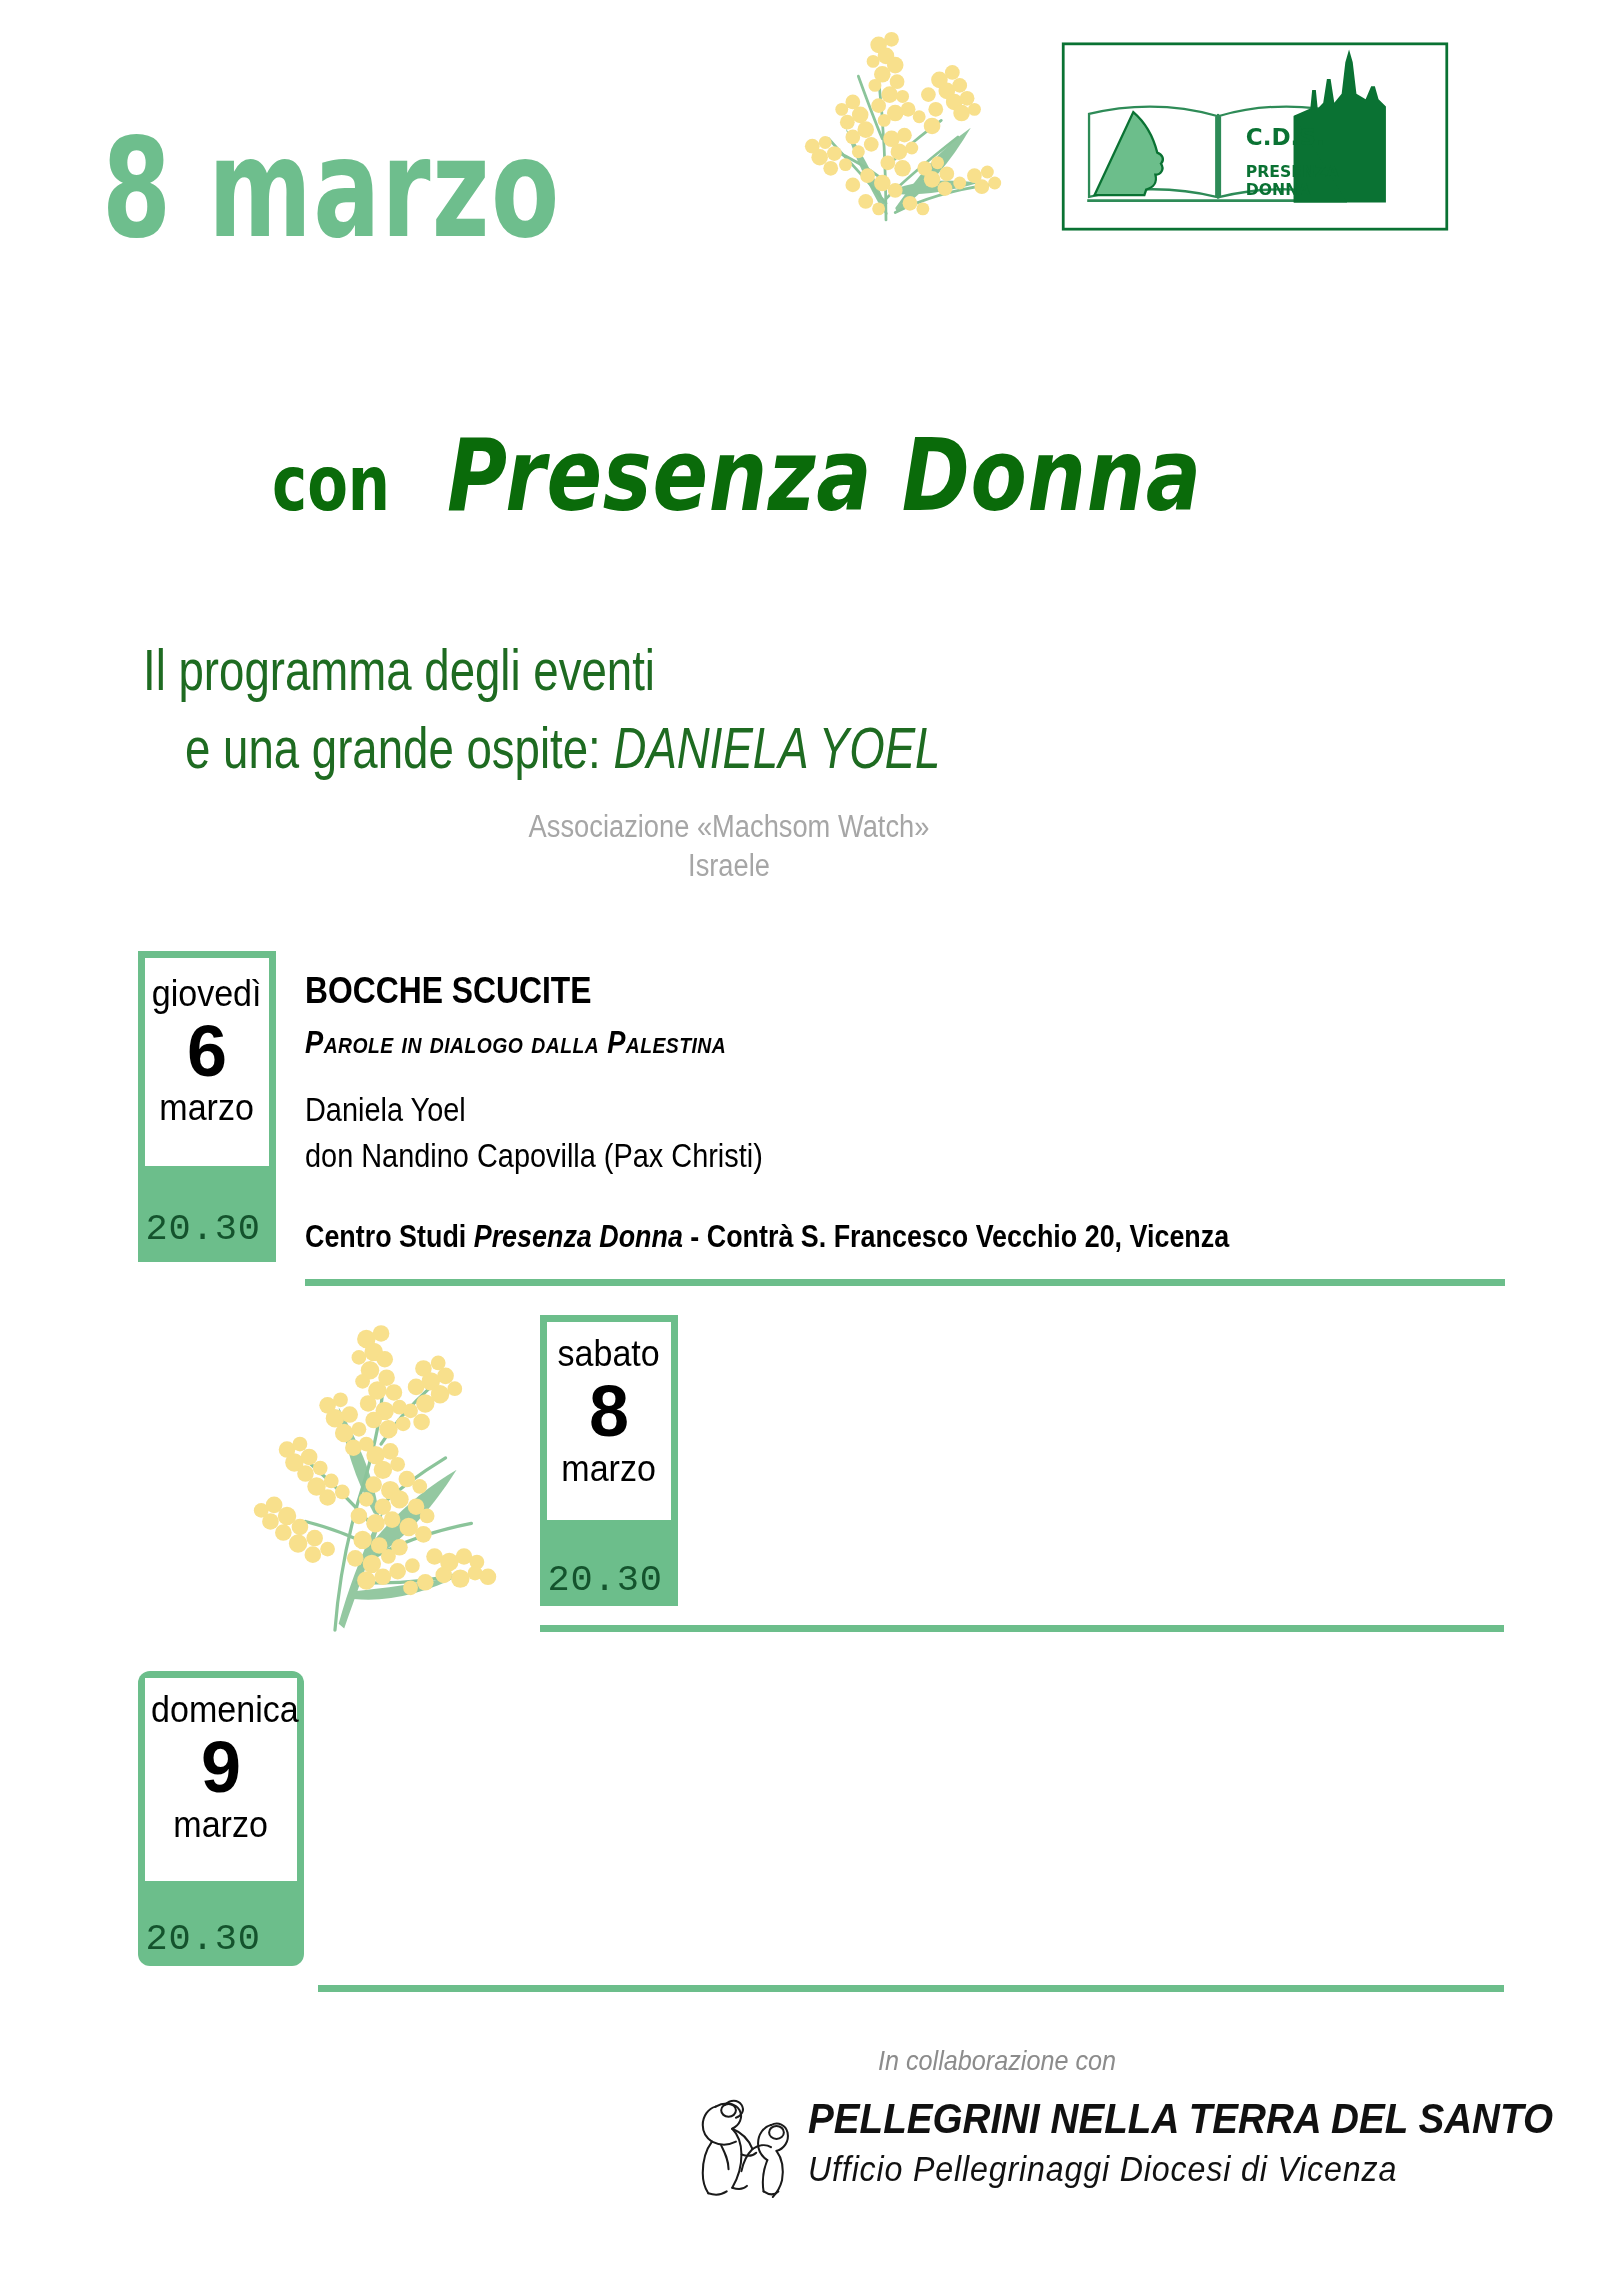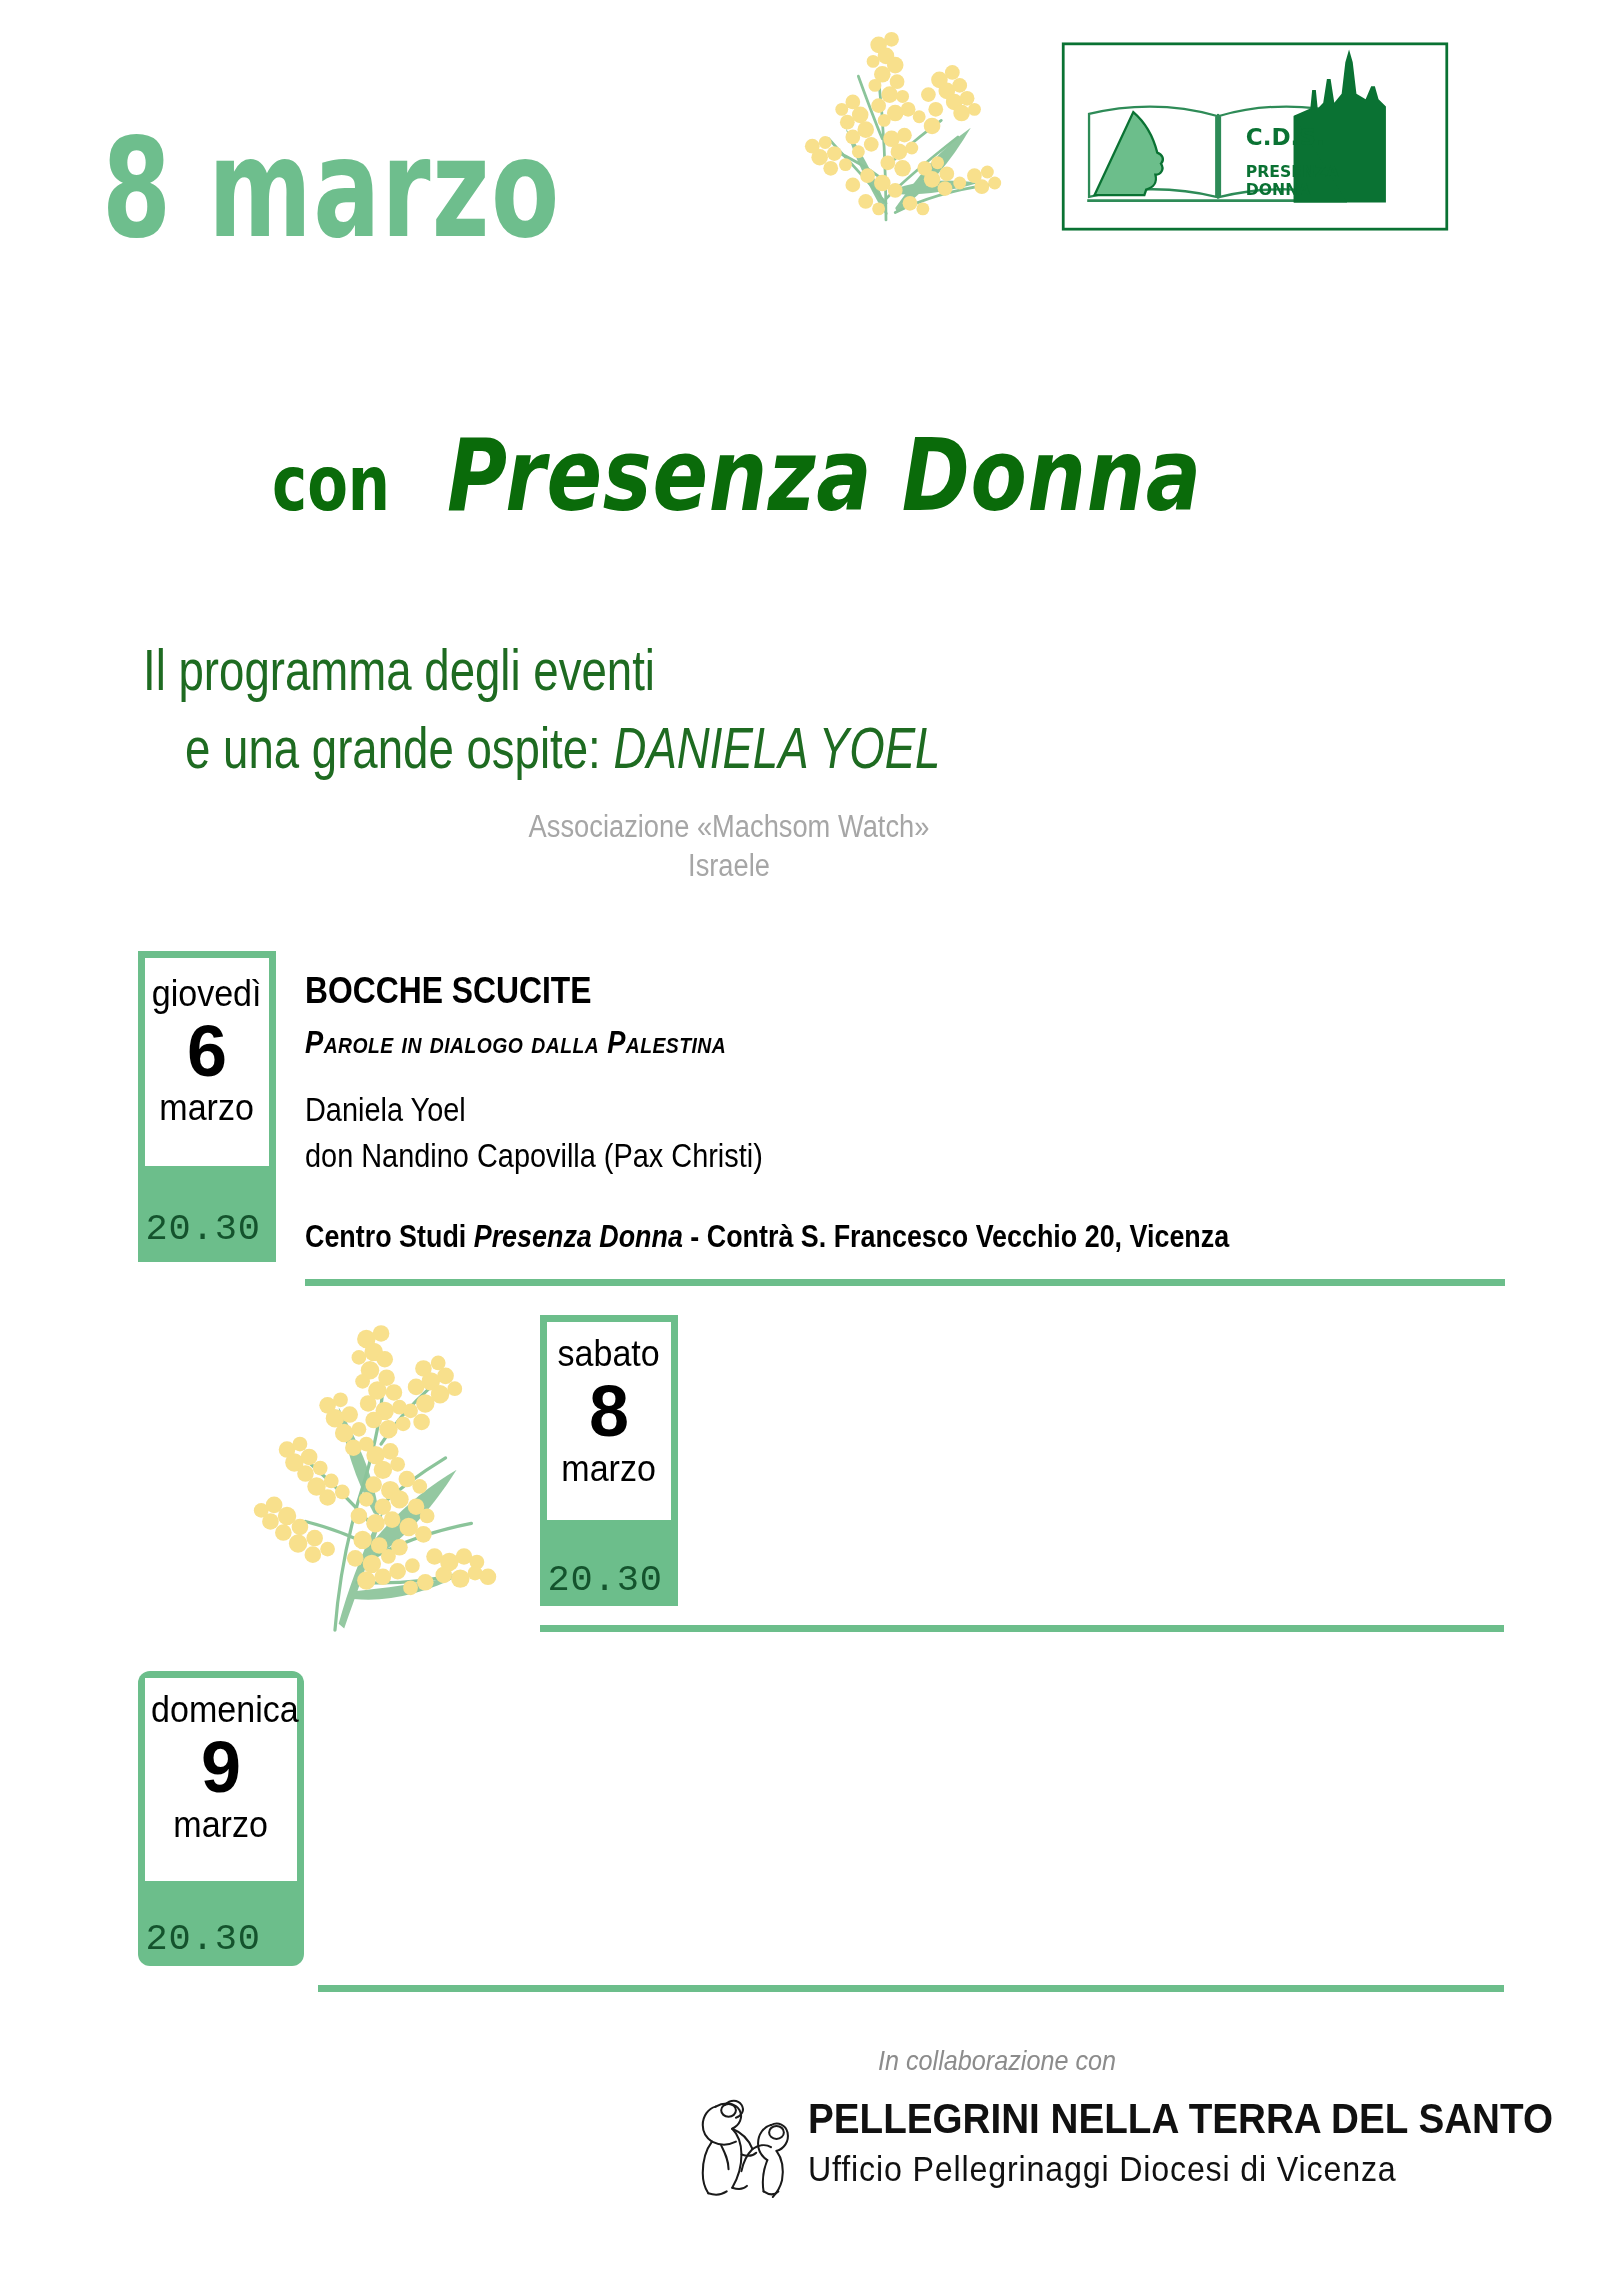--- a/index.html
+++ b/index.html
@@ -438,19 +438,19 @@
         <path d="M70 66 C64 72 60 80 58 90"></path>
         <path d="M22 114 C28 116 36 116 42 112"></path>
         <path d="M48 108 C54 110 60 110 64 106"></path>
         <path d="M82 112 C88 116 94 116 98 112"></path>
         <ellipse cx="44" cy="24" rx="8" ry="7"></ellipse>
         <ellipse cx="96" cy="48" rx="8" ry="7"></ellipse>
         <path d="M36 62 C40 70 44 78 44 88"></path>
         <path d="M58 72 C64 74 70 74 74 70"></path>
       </g>
     </svg>
-    <div style="position:absolute;left:120px;top:14.8px;">
+    <div style="position:absolute;left:120px;top:14.8px;font-style:italic;">
       <div class="plg-main">PELLEGRINI NELLA TERRA DEL SANTO</div>
       <div class="plg-sub" style="margin-top:11px;">Ufficio   Pellegrinaggi   Diocesi   di   Vicenza</div>
     </div>
   </div>
 </div>
 
 
 </body></html>

